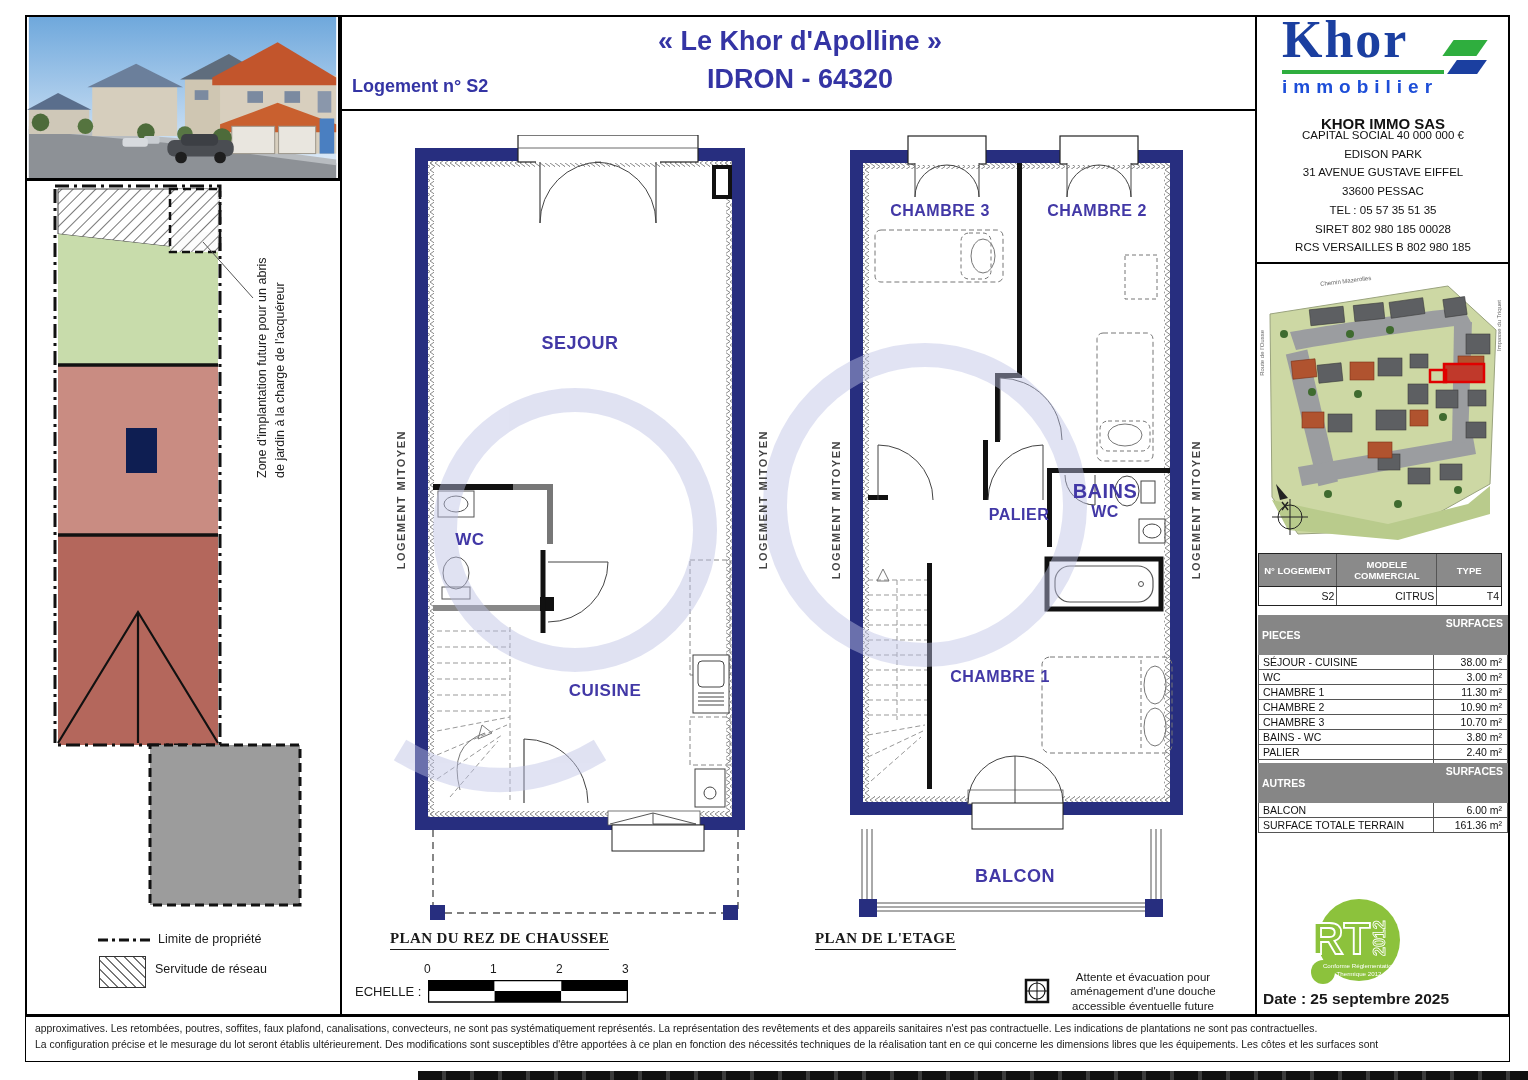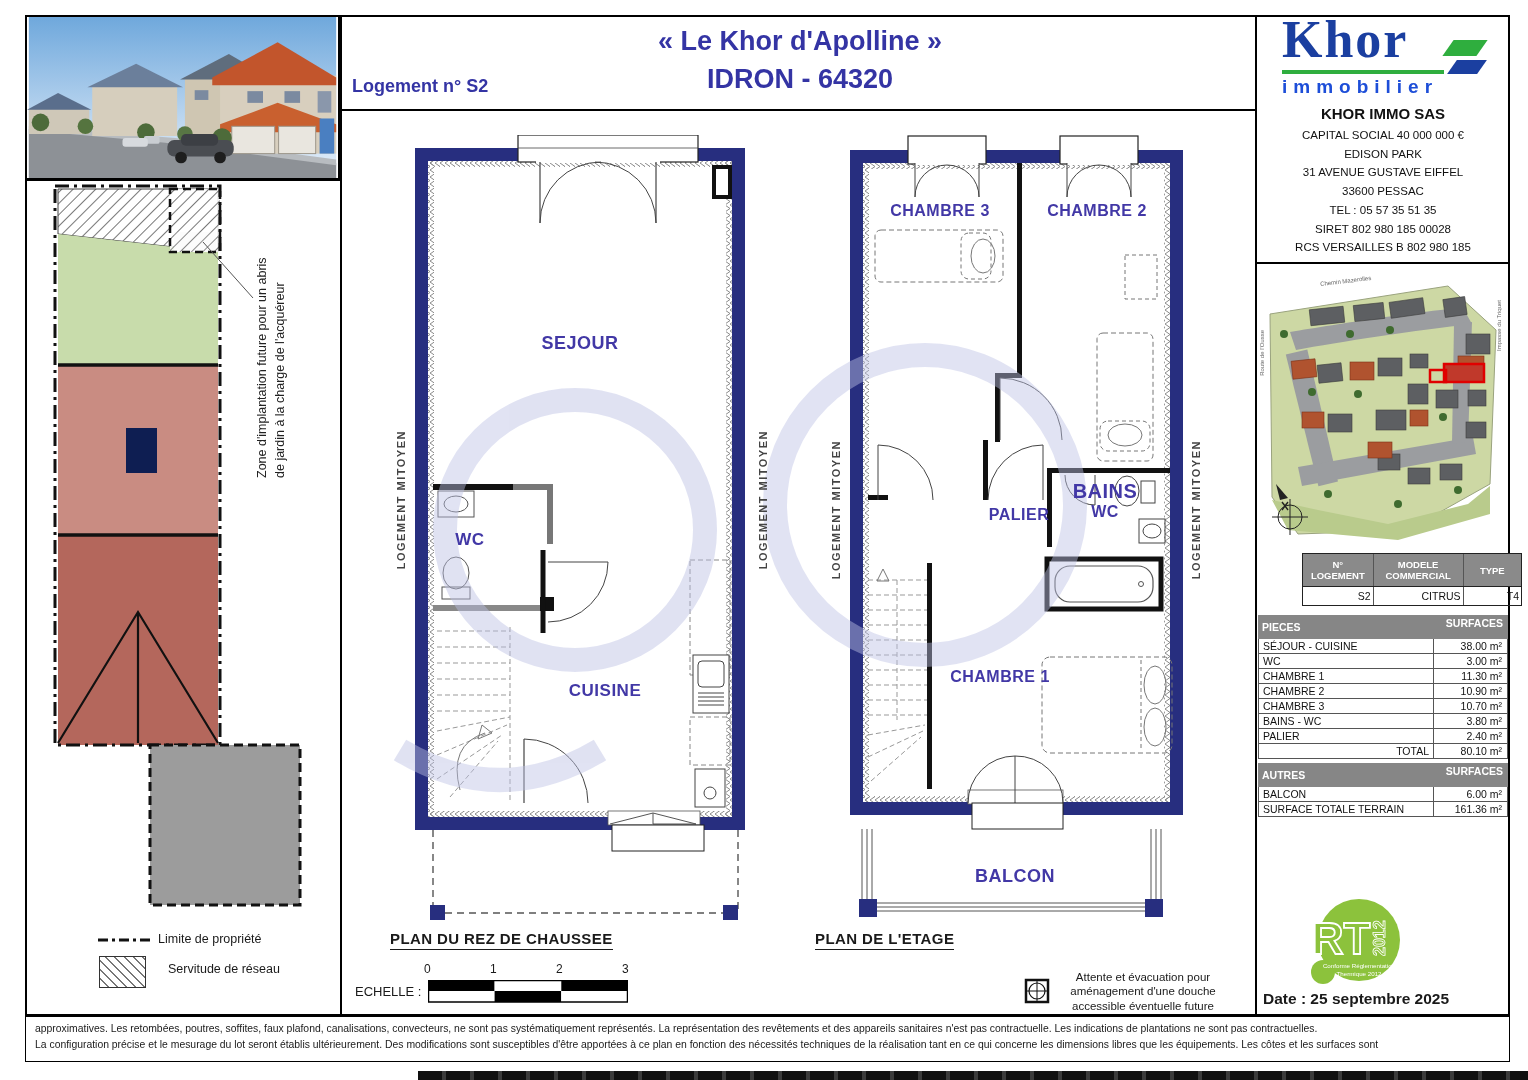--- a/index.html
+++ b/index.html
@@ -7,34 +7,34 @@
         font-family:"Liberation Sans",sans-serif;color:#111;}
   .abs{position:absolute;}
   .bl{background:#000;}
   
   .frame{border:2px solid #000;box-sizing:border-box;}
   
   .room{position:absolute;color:#4238a6;font-weight:700;letter-spacing:.5px;text-align:center;}
   .vtxt{writing-mode:vertical-rl;transform:rotate(180deg);}
   .party{position:absolute;color:#3d3d3d;font-size:11px;font-weight:700;letter-spacing:1.5px;color:#444;}
   .ptitle{position:absolute;font-size:15px;font-weight:700;letter-spacing:.4px;color:#1a1a1a;
-          border-bottom:1.5px solid #1a1a1a;padding-bottom:2px;}
+          border-bottom:1.5px solid #1a1a1a;padding-bottom:2px;font-family:Liberation Serif, serif;}
   
   .title{position:absolute;left:360px;width:880px;text-align:center;color:#3434a4;font-weight:700;}
   
   .cotext{position:absolute;left:1262px;width:242px;text-align:center;color:#111;}
   
   .tbl{position:absolute;left:1258px;width:250px;box-sizing:border-box;font-size:10.5px;}
   .thead{display:flex;background:#868686;color:#fff;font-weight:700;}
-  .thead .tl{flex:1;padding:6px 4px;}
+  .thead .tl{flex:1;padding:14px 4px;}
   .thead .tr{width:72px;text-align:right;padding:2px 5px;}
   .trow{display:flex;border:1px solid #555;border-top:none;background:#fff;}
   .trow .tl{flex:1;padding:1px 4px;border-right:1px solid #555;}
   .trow .tr{width:63px;text-align:right;padding:1px 5px;}
-  .itable{position:absolute;left:1302px;width:220px;border:1.5px solid #222;box-sizing:border-box;font-size:9.5px;}
+  .itable{position:absolute;left:1258px;width:244px;border:1.5px solid #222;box-sizing:border-box;font-size:9.5px;}
   .ihead{display:flex;background:#8a8a8a;color:#fff;text-align:center;font-weight:700;}
   .ihead div{border-right:1px solid #555;padding:3px 2px;display:flex;align-items:center;justify-content:center;box-sizing:border-box;}
   .irow{display:flex;text-align:right;font-size:10.5px;}
   .irow div{border-right:1px solid #555;padding:3px 2px;box-sizing:border-box;}
   .c1{width:80px;}.c2{width:102px;}.c3{width:65px;border-right:none!important;}
   .legend-lab{position:absolute;font-size:12.5px;color:#1a1a1a;}
   .hatchbox{position:absolute;border:1.5px solid #333;
     background:repeating-linear-gradient(45deg,#fff 0 5px,#777 5px 6.5px);}
   .disc{position:absolute;left:25px;top:1016px;width:1485px;height:46px;border:1.5px solid #000;
         box-sizing:border-box;font-size:10.4px;line-height:1.55;padding:4px 9px;color:#1a1a1a;white-space:nowrap;overflow:hidden;}
@@ -109,21 +109,21 @@
   <div class="title" style="top:64px;font-size:27px;">IDRON - 64320</div>
 
   <div class="abs" style="left:1280px;top:18px;width:210px;height:88px;">
     <div style="position:absolute;left:2px;top:-8px;font-family:'Liberation Serif',serif;font-weight:700;font-size:52px;color:#1b3fa0;letter-spacing:2px;">Khor</div>
     <div style="position:absolute;left:168px;top:22px;width:34px;height:16px;background:#2fae3e;transform:skewX(-35deg);"></div>
     <div style="position:absolute;left:172px;top:42px;width:30px;height:14px;background:#1b3fa0;transform:skewX(-35deg);"></div>
     <div style="position:absolute;left:2px;top:52px;width:162px;height:4px;background:#2fae3e;"></div>
     <div style="position:absolute;left:2px;top:58px;font-size:19px;font-weight:700;color:#1d4ed8;letter-spacing:6px;">immobilier</div>
   </div>
 
-  <div class="cotext" style="top:105px;font-size:15px;font-weight:700;">KHOR IMMO SAS</div>
+  <div class="cotext" style="top:115px;font-size:15px;font-weight:700;">KHOR IMMO SAS</div>
   <div class="cotext" id="company-lines" style="top:126px;font-size:11.5px;line-height:1.63;">
       <div>CAPITAL SOCIAL 40 000 000 €</div>
       <div>EDISON PARK</div>
       <div>31 AVENUE GUSTAVE EIFFEL</div>
       <div>33600 PESSAC</div>
       <div>TEL : 05 57 35 51 35</div>
       <div>SIRET 802 980 185 00028</div>
       <div>RCS VERSAILLES B 802 980 185</div>
     </div>
 
@@ -298,21 +298,21 @@
 
     <rect x="125" y="565" width="150" height="160" fill="#9c9c9c" stroke="#111" stroke-width="3" stroke-dasharray="9 5"></rect>
   </svg>
   <div class="abs vtxt" style="left:253px;top:248px;height:230px;font-size:12.5px;color:#222;line-height:1.45;width:58px;">Zone d'implantation future pour un abris de jardin à la charge de l'acquéreur</div>
 
   <svg class="abs" style="left:98px;top:934px;" width="52" height="12" viewBox="0 0 52 12">
     <line x1="0" y1="6" x2="52" y2="6" stroke="#111" stroke-width="3" stroke-dasharray="10 4 3 4"></line>
   </svg>
   <div class="legend-lab" style="left:158px;top:932px;">Limite de propriété</div>
   <div class="hatchbox" style="left:99px;top:956px;width:45px;height:30px;"></div>
-  <div class="legend-lab" style="left:155px;top:962px;margin-left:13px;">Servitude de réseau</div>
+  <div class="legend-lab" style="left:155px;top:962px;">Servitude de réseau</div>
 
   <svg class="abs" style="left:390px;top:135px;" width="385" height="800" viewBox="0 0 385 800">
     <defs>
       <pattern id="insulA" width="5" height="7" patternUnits="userSpaceOnUse">
         <path d="M0,0 L5,3.5 L0,7" stroke="#8a8a8a" stroke-width="1" fill="none"></path>
       </pattern>
     </defs>
 
     <rect x="25" y="13" width="330" height="682" fill="#272e7f"></rect>
     <rect x="38" y="26" width="304" height="656" fill="#ffffff"></rect>

